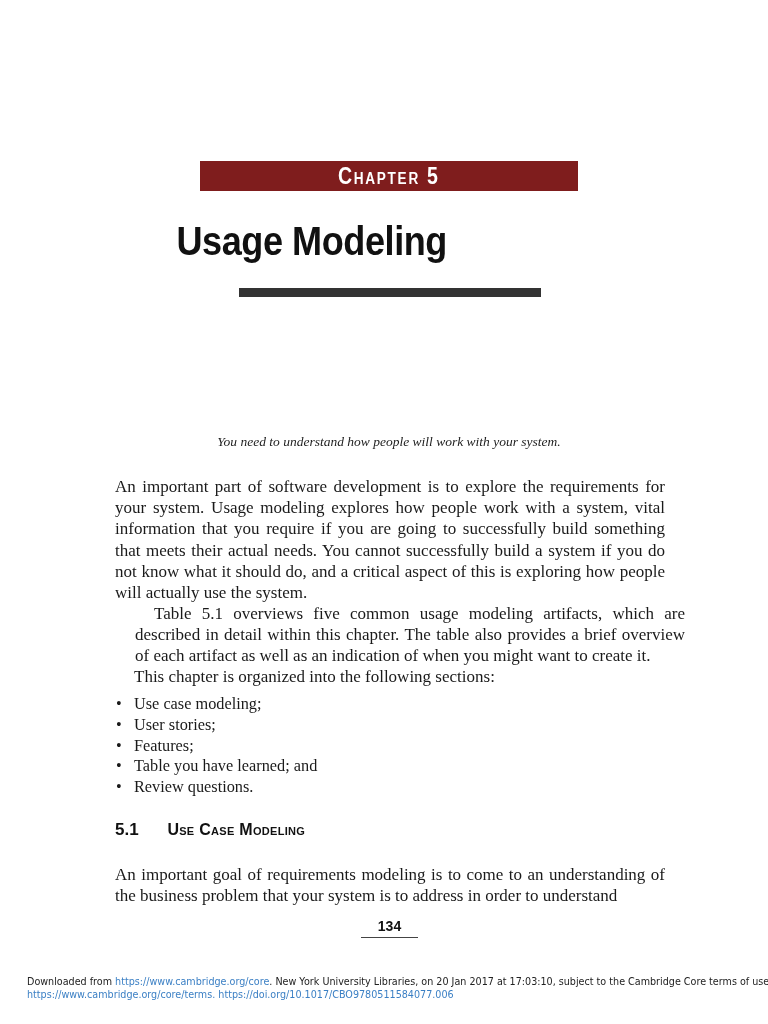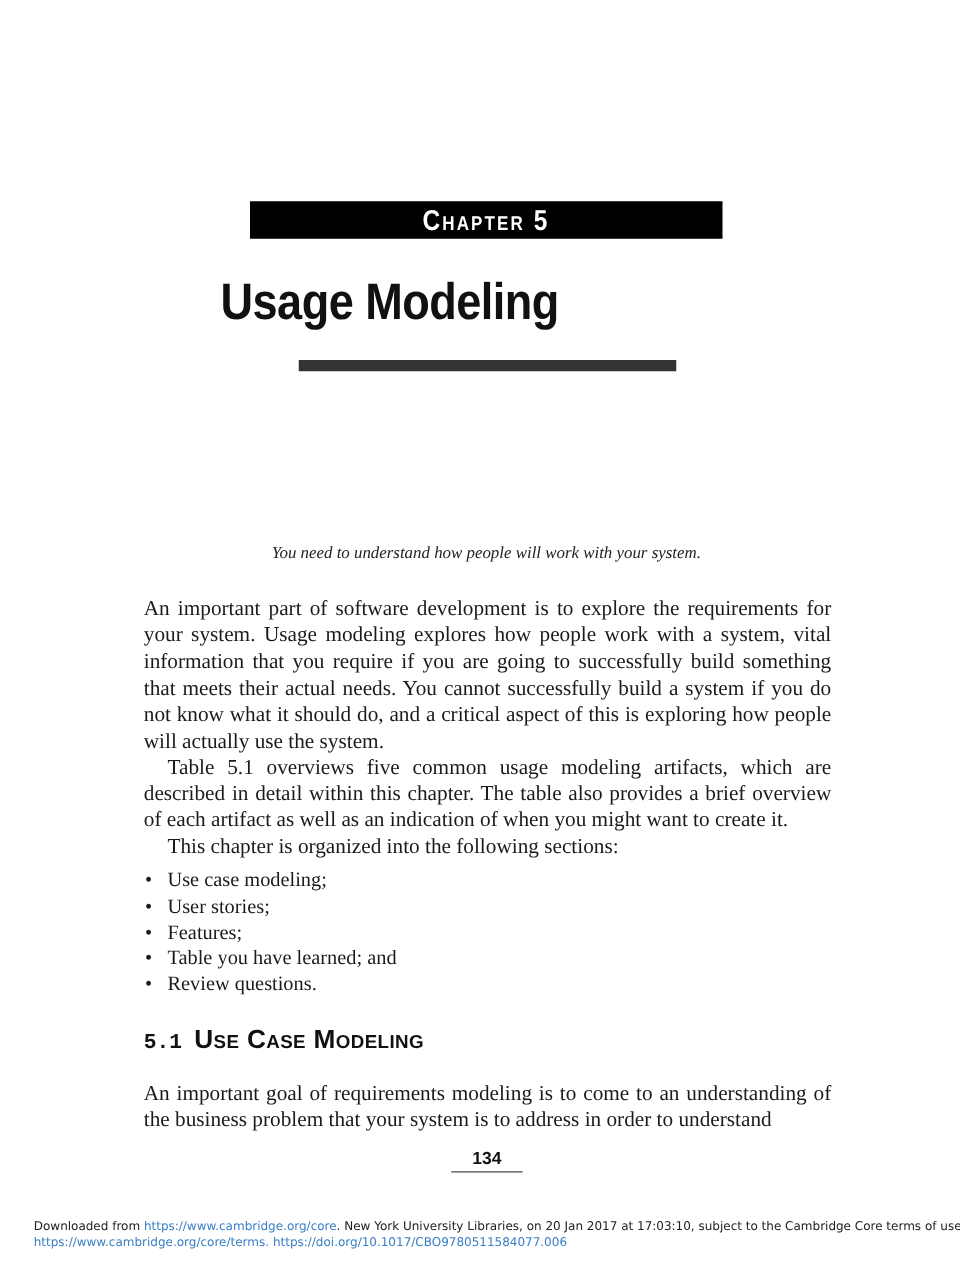--- a/index.html
+++ b/index.html
@@ -13,21 +13,21 @@
       position: relative;
       overflow: hidden;
       color: #1a1a1a;
     }
     .chapter-bar {
       position: absolute;
       left: 200px;
       top: 161px;
       width: 378px;
       height: 30px;
-      background: #000000;
+      background: #7f1d1d;
       display: flex;
       align-items: center;
       justify-content: center;
     }
     .chapter-label {
       color: #ffffff;
       font-family: "Liberation Sans", sans-serif;
       font-weight: bold;
       font-size: 23px;
       letter-spacing: 2px;
@@ -80,21 +80,21 @@
       color: #1a1a1a;
       text-align: justify;
     }
     .body-text p {
       margin: 0;
     }
     .indent {
       text-indent: 19px;
     }
     .para1 { top: 476px; }
-    .para2 { top: 603px; }
+    .para2 { top: 603px; margin-left: 20px; }
     .para3 { top: 666px; }
     .bullets {
       position: absolute;
       left: 115px;
       top: 694px;
       margin: 0;
       padding: 0;
       list-style: none;
       font-family: "Liberation Serif", serif;
       font-size: 16.3px;
@@ -113,26 +113,25 @@
     .section-heading {
       position: absolute;
       left: 115px;
       top: 820px;
       font-family: "Liberation Sans", sans-serif;
       font-weight: bold;
       font-size: 17px;
       color: #111111;
     }
     .section-number {
-      margin-right: 5px;
-      font-family: Liberation Mono, monospace;
+      margin-right: 24px;
     }
     .section-title {
       font-variant: small-caps;
-      font-size: 21px;
+      font-size: 16px;
       letter-spacing: 0.3px;
     }
     .para4 { top: 864px; }
     .page-number {
       position: absolute;
       left: 361px;
       top: 918px;
       width: 57px;
       text-align: center;
       font-family: "Liberation Sans", sans-serif;

